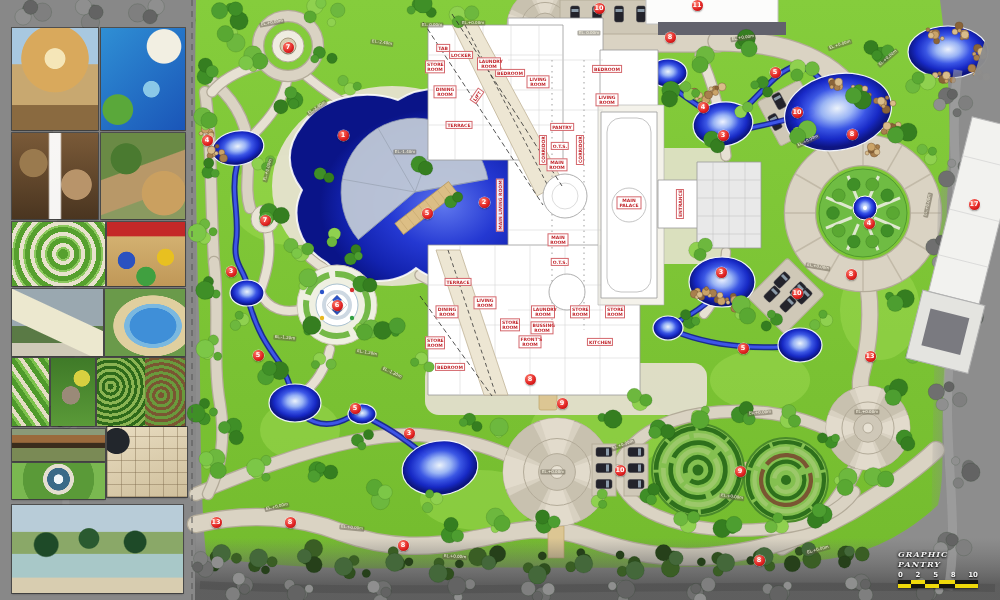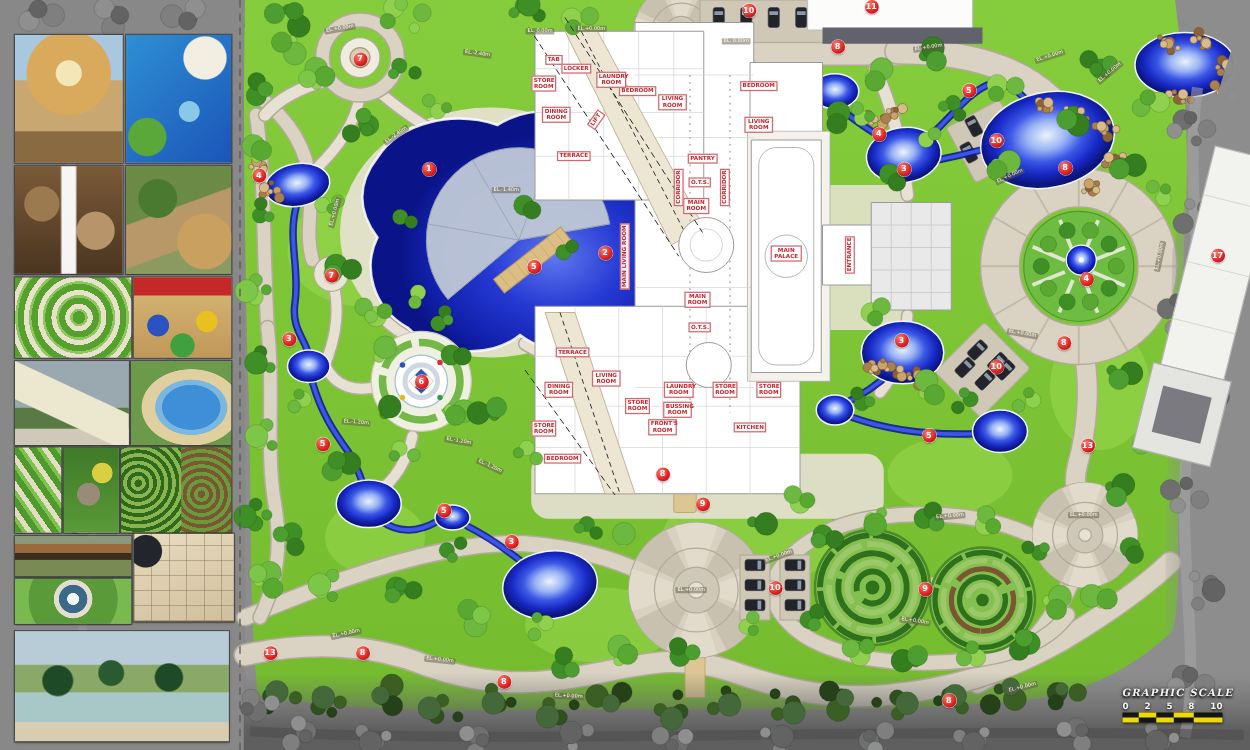--- a/index.html
+++ b/index.html
@@ -1168,21 +1168,21 @@
       <span class="elev" style="left: 277px; top: 507px; transform: translate(-50%, -50%) rotate(-12deg);">EL.+0.00m</span>
       <span class="elev" style="left: 352px; top: 528px; transform: translate(-50%, -50%) rotate(6deg);">EL.+0.00m</span>
       <span class="elev" style="left: 455px; top: 557px; transform: translate(-50%, -50%) rotate(3deg);">EL.+0.00m</span>
       <span class="elev" style="left: 760px; top: 413px; transform: translate(-50%, -50%) rotate(-5deg);">EL.+0.00m</span>
       <span class="elev" style="left: 623px; top: 445px; transform: translate(-50%, -50%) rotate(-20deg);">EL.+0.00m</span>
       <span class="elev" style="left: 732px; top: 497px; transform: translate(-50%, -50%) rotate(8deg);">EL.+0.00m</span>
       <span class="elev" style="left: 818px; top: 550px; transform: translate(-50%, -50%) rotate(-15deg);">EL.+0.00m</span>
     </div>
 
 <div class="gscale">
-  <div class="gs-title">GRAPHIC SCALE</div>
+  <div class="gs-title">GRAPHIC PANTRY</div>
   <div class="gs-ticks" id="gsTicks">
         <span>0</span>
         <span>2</span>
         <span>5</span>
         <span>8</span>
         <span>10</span>
       </div>
   <div class="gs-bar">
     <span class="seg s1"></span>
         <span class="seg s2"></span>

